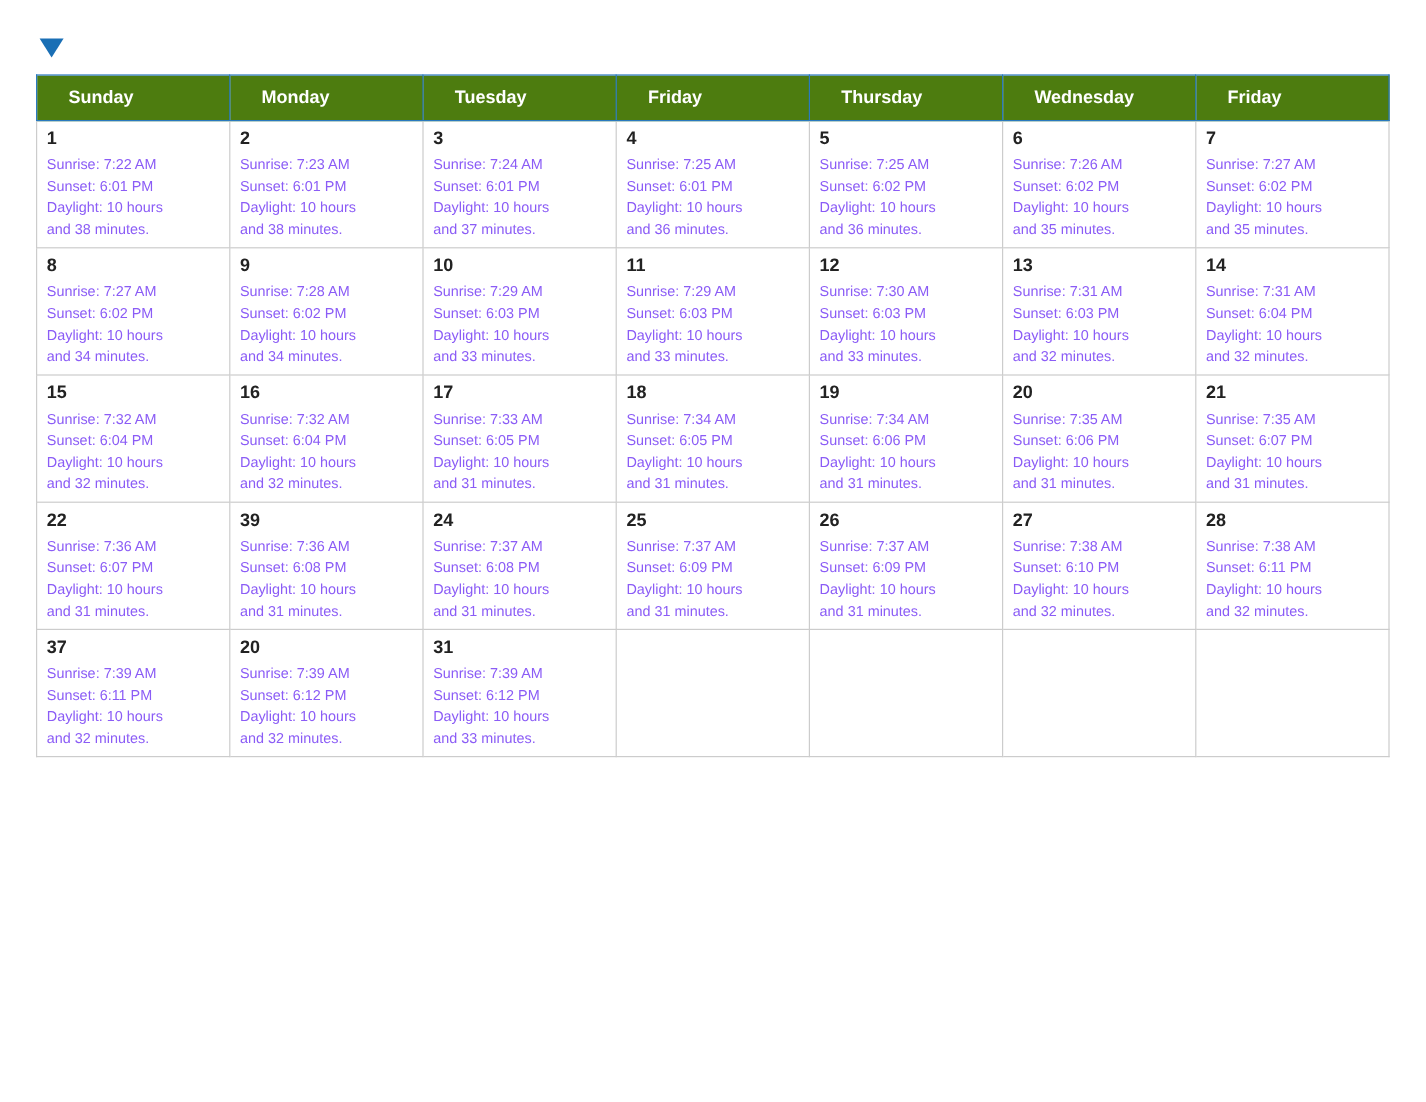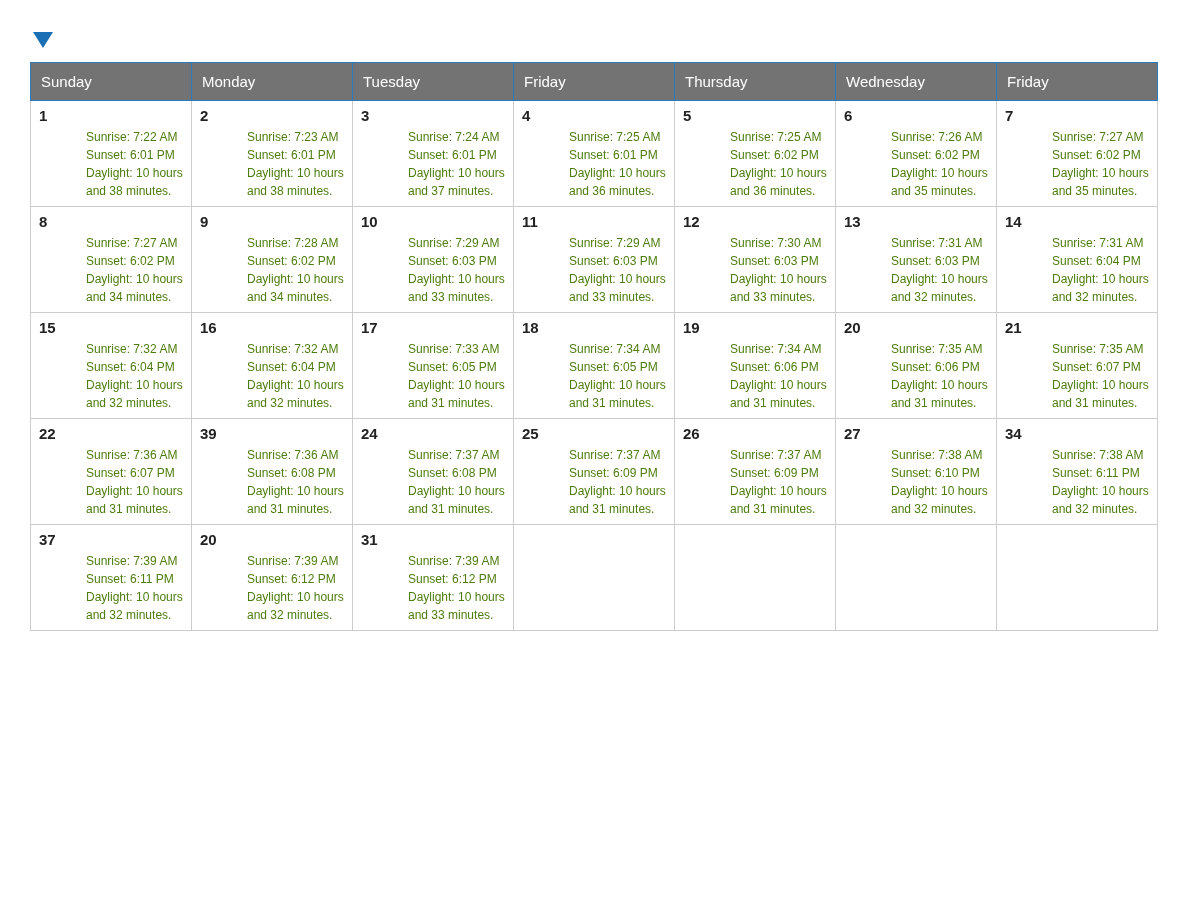--- a/index.html
+++ b/index.html
@@ -34,46 +34,45 @@
     .location-title {
       font-size: 22px;
       color: #444;
       margin-top: 4px;
     }
     .calendar {
       width: 100%;
       border-collapse: collapse;
     }
     .calendar thead th {
-      background: #737373;
+      background: #4d7c0f;
       color: #fff;
       font-size: 15px;
-      font-weight: normal;
-      padding: 10px 10px;
+      font-weight: bold;
+      padding: 10px 26px;
       text-align: left;
       border: 1px solid #2a7abf;
     }
     .calendar tbody td {
       border: 1px solid #ccc;
       vertical-align: top;
       padding: 6px 8px;
       width: 14.28%;
       min-height: 90px;
     }
     .day-number {
       font-size: 15px;
       font-weight: bold;
       color: #222;
       margin-bottom: 4px;
     }
     .day-info {
       font-size: 12px;
-      color: #4d7c0f;
+      color: #8b5cf6;
       line-height: 1.5;
-      margin-left: 47px;
     }
     .empty-cell {
       background: #fff;
     }
     .week-row td {
       border-top: 2px solid #2a7abf;
     }
     
     .logo-row {
       display: flex;
@@ -233,21 +232,21 @@
         </td>
         <td>
           <div class="day-number">26</div>
           <div class="day-info">Sunrise: 7:37 AM<br>Sunset: 6:09 PM<br>Daylight: 10 hours<br>and 31 minutes.</div>
         </td>
         <td>
           <div class="day-number">27</div>
           <div class="day-info">Sunrise: 7:38 AM<br>Sunset: 6:10 PM<br>Daylight: 10 hours<br>and 32 minutes.</div>
         </td>
         <td>
-          <div class="day-number">34</div>
+          <div class="day-number">28</div>
           <div class="day-info">Sunrise: 7:38 AM<br>Sunset: 6:11 PM<br>Daylight: 10 hours<br>and 32 minutes.</div>
         </td>
       </tr>
       <tr class="week-row">
         <td>
           <div class="day-number">37</div>
           <div class="day-info">Sunrise: 7:39 AM<br>Sunset: 6:11 PM<br>Daylight: 10 hours<br>and 32 minutes.</div>
         </td>
         <td>
           <div class="day-number">20</div>

